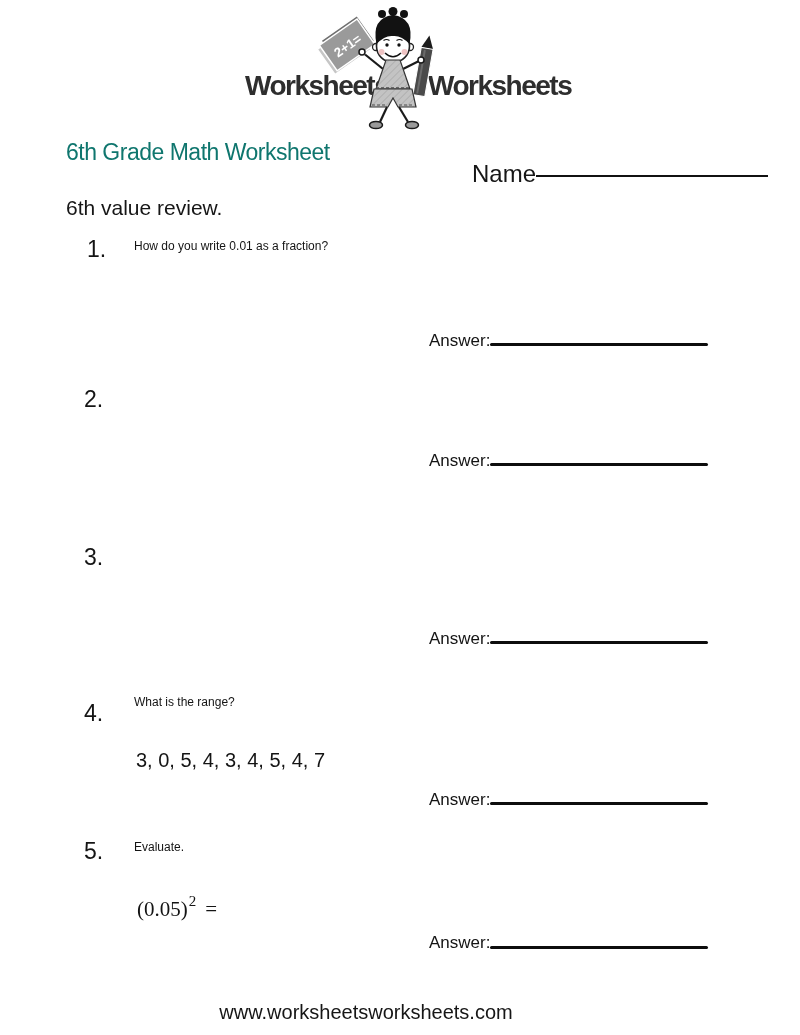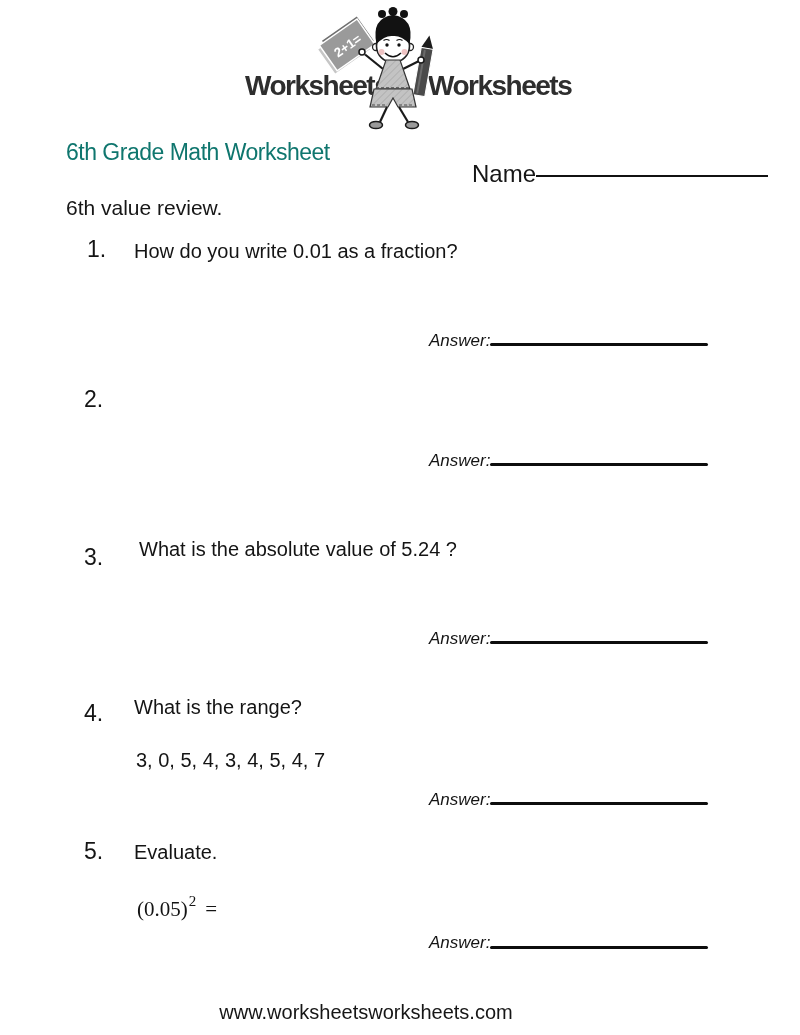--- a/index.html
+++ b/index.html
@@ -55,21 +55,21 @@
     color: #161616;
   }
 
   
   .q-num {
     font-size: 23px;
     line-height: 1;
     color: #141414;
   }
   .q-text {
-    font-size: 20px;
+    font-size: 12px;
     line-height: 1.15;
     color: #141414;
     text-align: center;
   }
   .q-data {
     font-size: 20px;
     line-height: 1;
     color: #141414;
   }
   .q-expr {
@@ -85,21 +85,20 @@
     left: 1px;
   }
   .q-expr .eq { margin-left: 10px; }
 
   
   .answer-label {
     font-size: 17px;
     line-height: 1.1;
     color: #141414;
     left: 429px;
-    font-style: italic;
   }
   .answer-line {
     left: 490px;
     width: 218px;
     height: 3px;
     background: #0d0d0d;
     border-radius: 2px;
   }
 
   
@@ -185,21 +184,20 @@
   <div class="abs q-num" style="left:87px; top:238px;">1.</div>
   <div class="abs q-text" style="left:134px; top:240px;">How do you write 0.01 as a fraction?</div>
   <div class="abs answer-label" style="top:332px;">Answer:</div>
   <div class="abs answer-line" style="top:343px;"></div>
 
   <div class="abs q-num" style="left:84px; top:388px;">2.</div>
   <div class="abs answer-label" style="top:452px;">Answer:</div>
   <div class="abs answer-line" style="top:463px;"></div>
 
   <div class="abs q-num" style="left:84px; top:546px;">3.</div>
-  <div class="abs q-text" style="left:139px; top:538px;">What is the absolute value of 5.24 ?</div>
   <div class="abs answer-label" style="top:630px;">Answer:</div>
   <div class="abs answer-line" style="top:641px;"></div>
 
   <div class="abs q-num" style="left:84px; top:702px;">4.</div>
   <div class="abs q-text" style="left:134px; top:696px;">What is the range?</div>
   <div class="abs q-data" style="left:136px; top:750px;">3, 0, 5, 4, 3, 4, 5, 4, 7</div>
   <div class="abs answer-label" style="top:791px;">Answer:</div>
   <div class="abs answer-line" style="top:802px;"></div>
 
   <div class="abs q-num" style="left:84px; top:840px;">5.</div>

